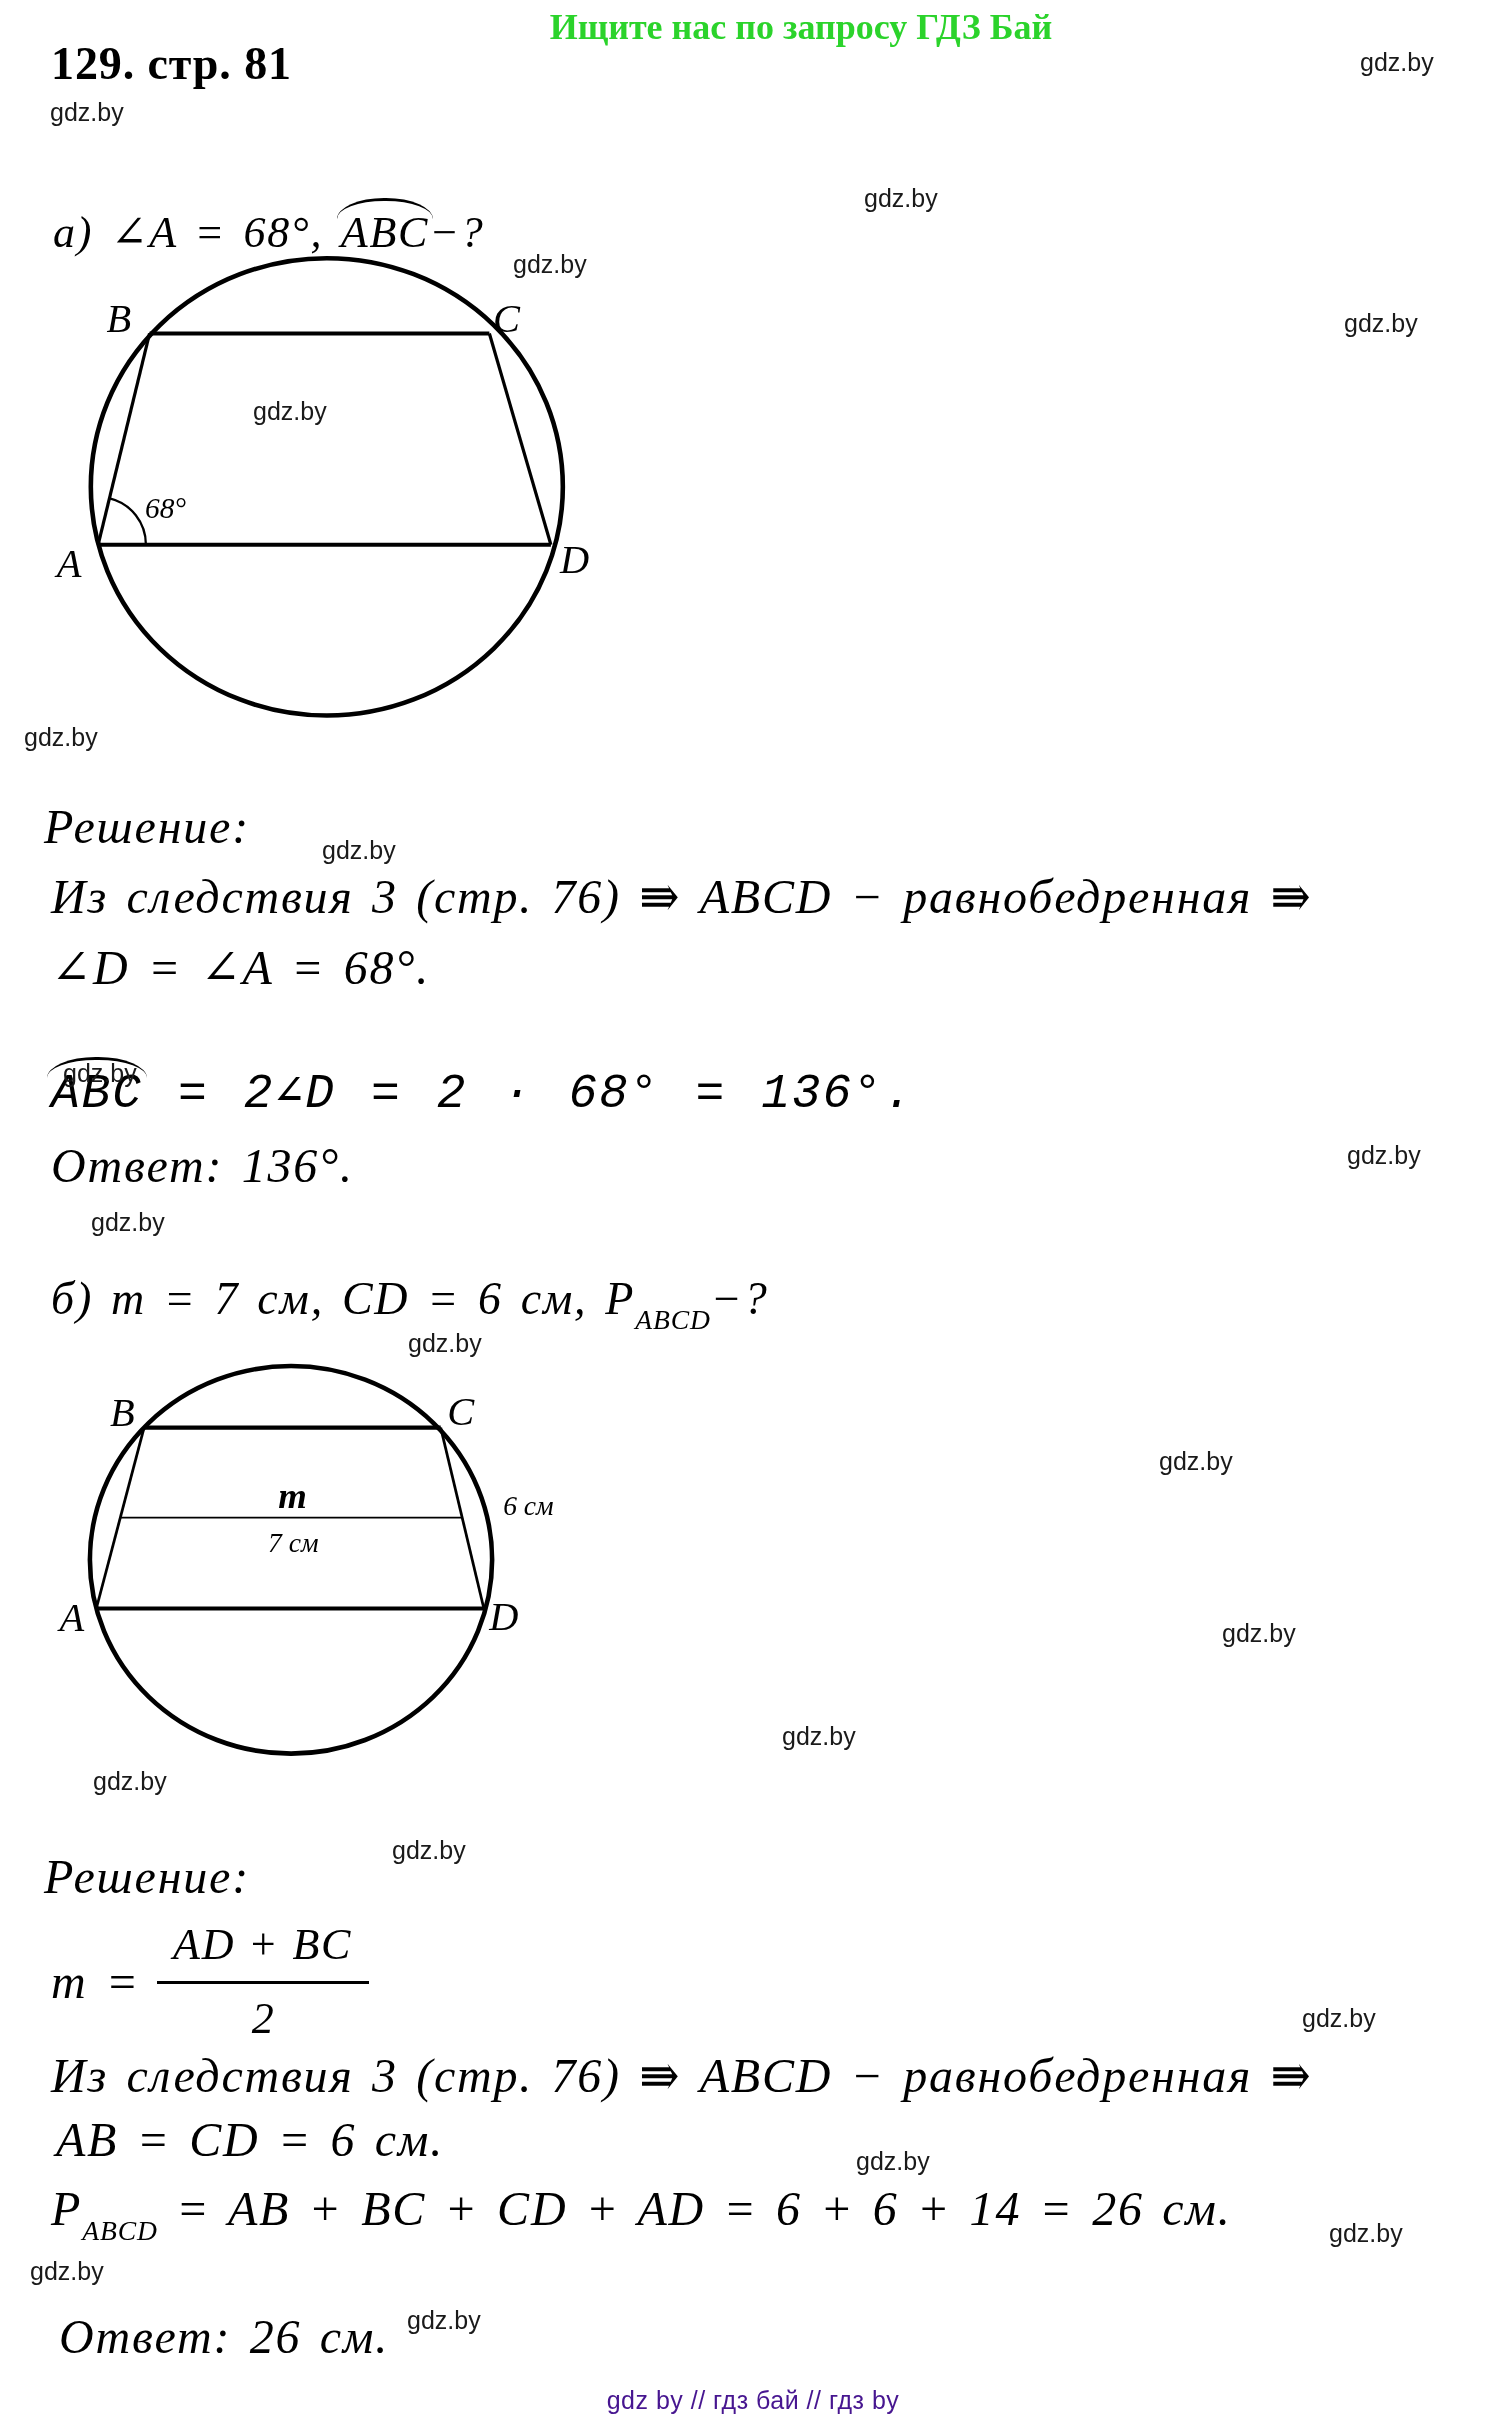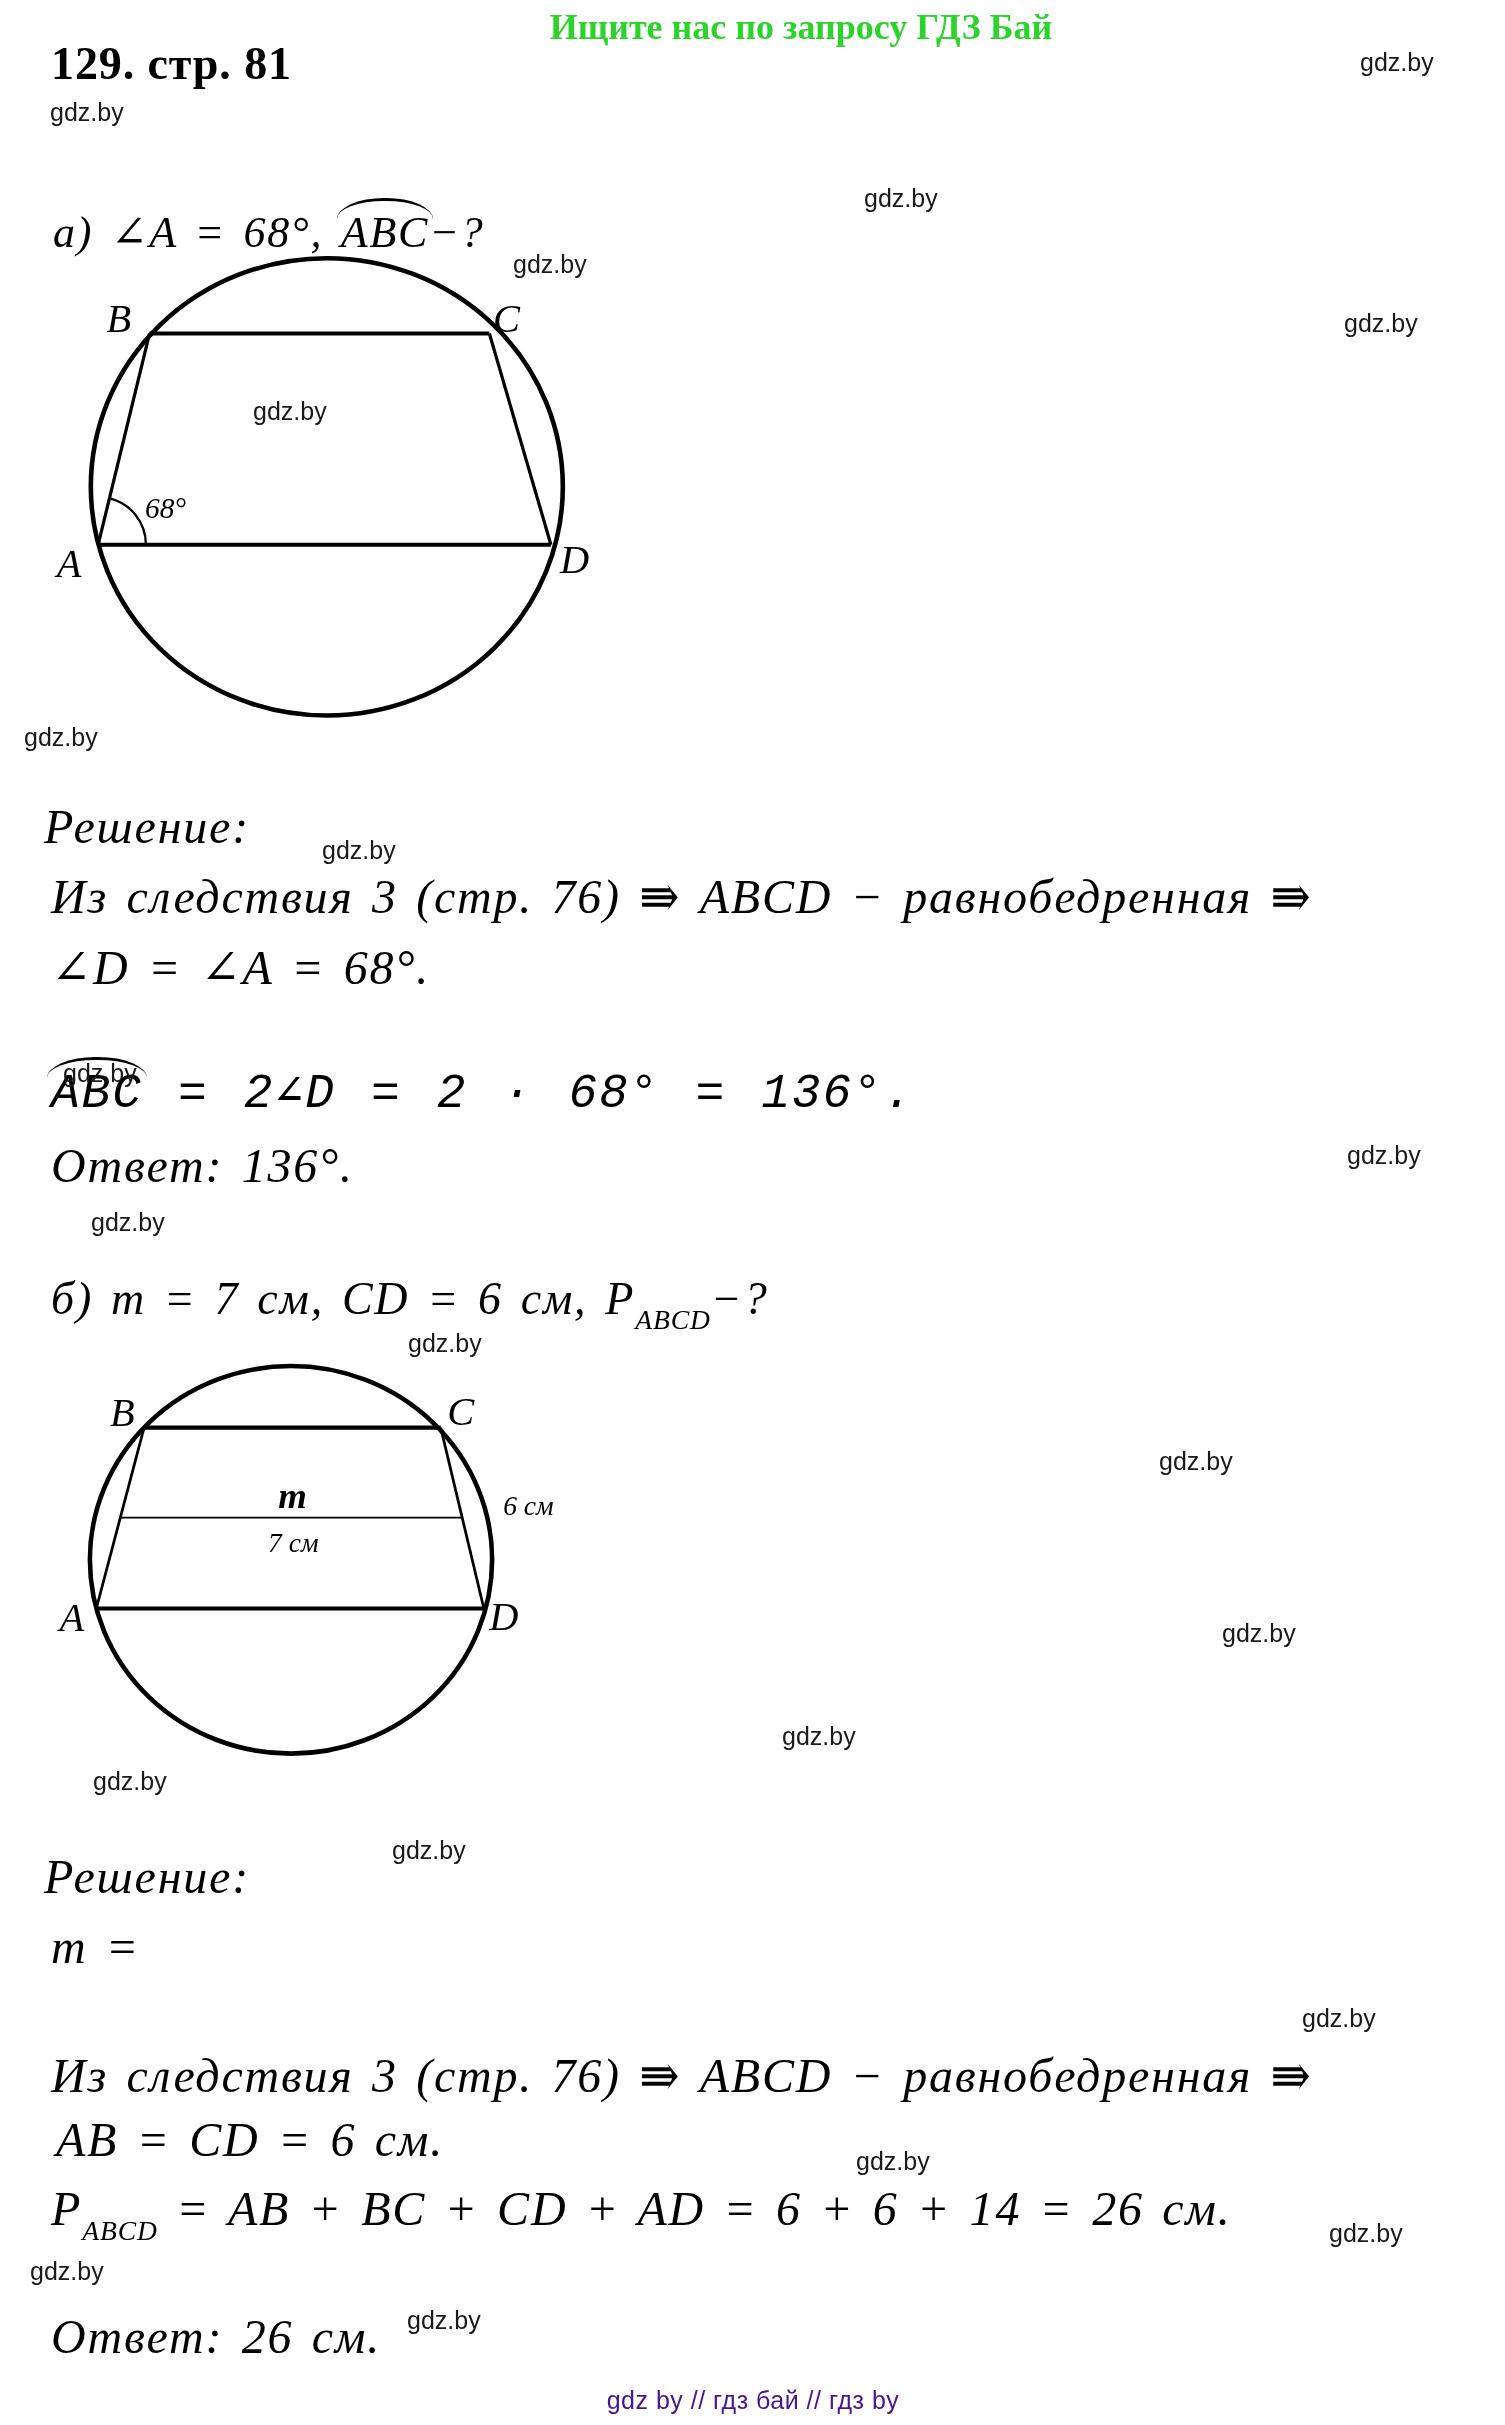--- a/index.html
+++ b/index.html
@@ -86,26 +86,30 @@
   <text x="473" y="313" font-size="44">D</text>
   <text x="243" y="181" font-size="40" font-weight="bold">m</text>
   <text x="232" y="228" font-size="30">7 см</text>
   <text x="488" y="188" font-size="30">6 см</text>
 </svg>
 
 <div class="math" style="top:1853px; left:44px;">Решение:</div>
 
 <div class="formula-row" style="top:1919px; left:51px;">
   <span class="lhs">m =</span>
+  <span class="frac">
+    <span class="num">AD + BC</span>
+    <span class="den">2</span>
+  </span>
 </div>
 
 <div class="math" style="top:2052px; left:51px;">Из следствия 3 (стр. 76) ⇛ ABCD − равнобедренная ⇛</div>
 <div class="math" style="top:2116px; left:56px;">AB = CD = 6 см.</div>
 <div class="math" style="top:2185px; left:51px;"><span>P</span><sub class="msub">ABCD</sub><span> = AB + BC + CD + AD = 6 + 6 + 14 = 26 см.</span></div>
-<div class="math" style="top:2313px; left:51px;">Ответ: 26 см.</div>
+<div class="math" style="top:2313px; left:59px;">Ответ: 26 см.</div>
 
 <div class="footer" style="color: rgb(71, 22, 144);">gdz by  //  гдз бай  //  гдз by</div>
 
 <div id="watermarks">
     <div class="wm" style="left: 50px; top: 98px;">gdz.by</div>
     <div class="wm" style="left: 1360px; top: 48px;">gdz.by</div>
     <div class="wm" style="left: 864px; top: 184px;">gdz.by</div>
     <div class="wm" style="left: 513px; top: 250px;">gdz.by</div>
     <div class="wm" style="left: 1344px; top: 309px;">gdz.by</div>
     <div class="wm" style="left: 253px; top: 397px;">gdz.by</div>

